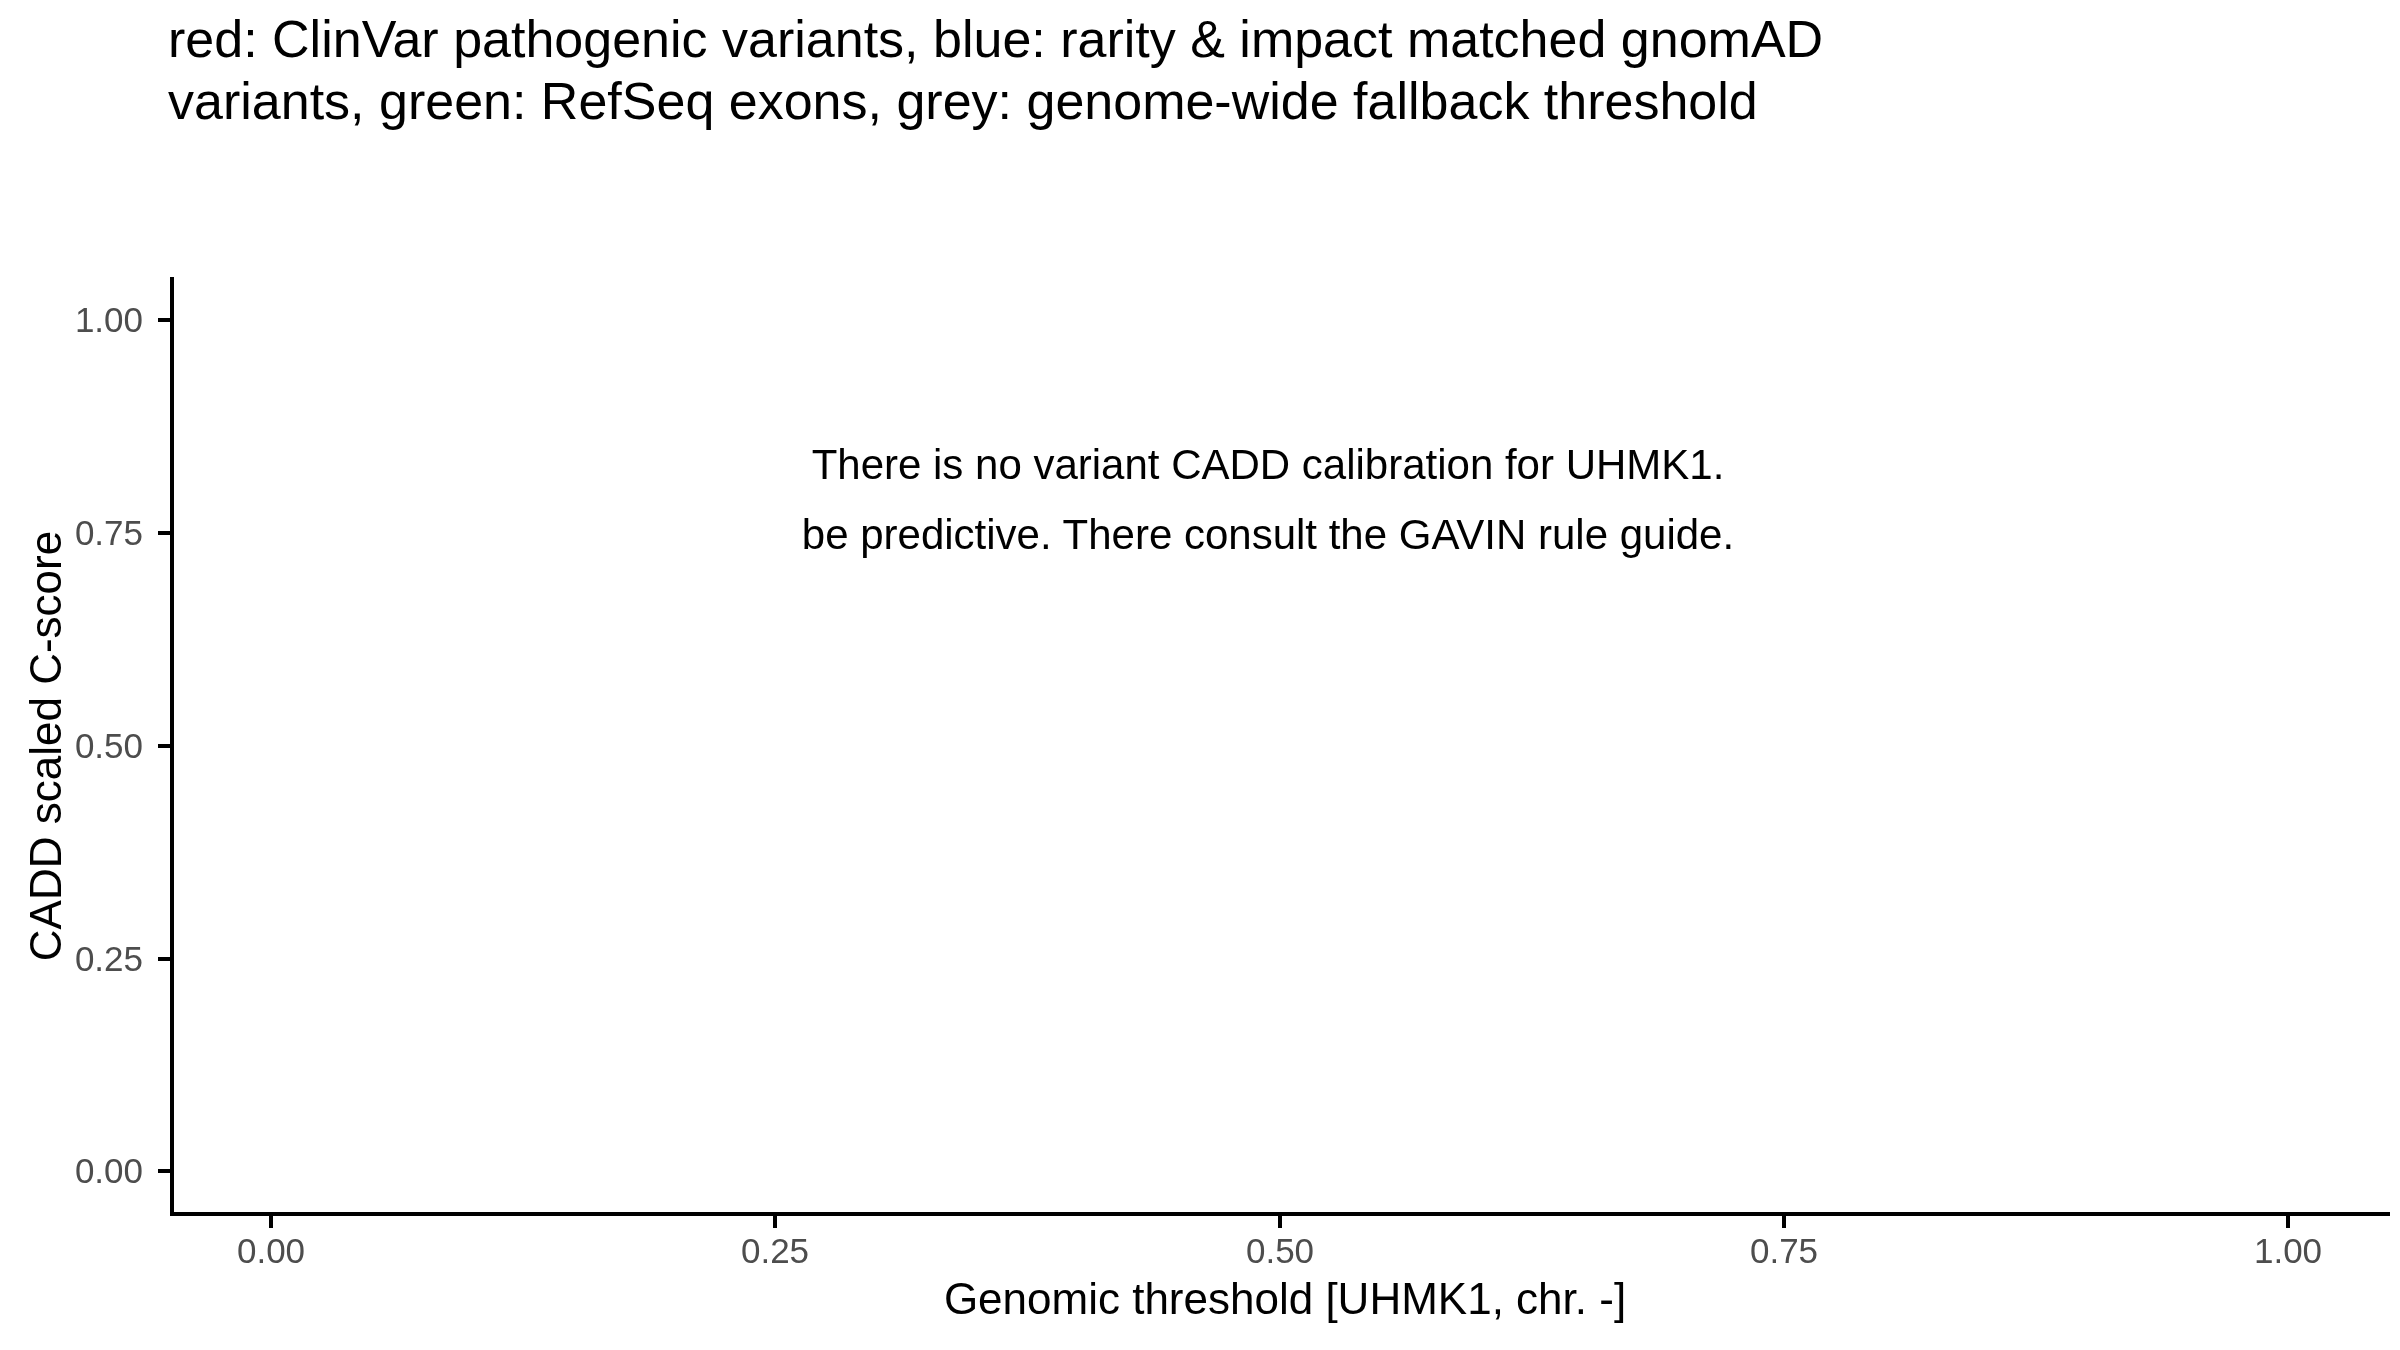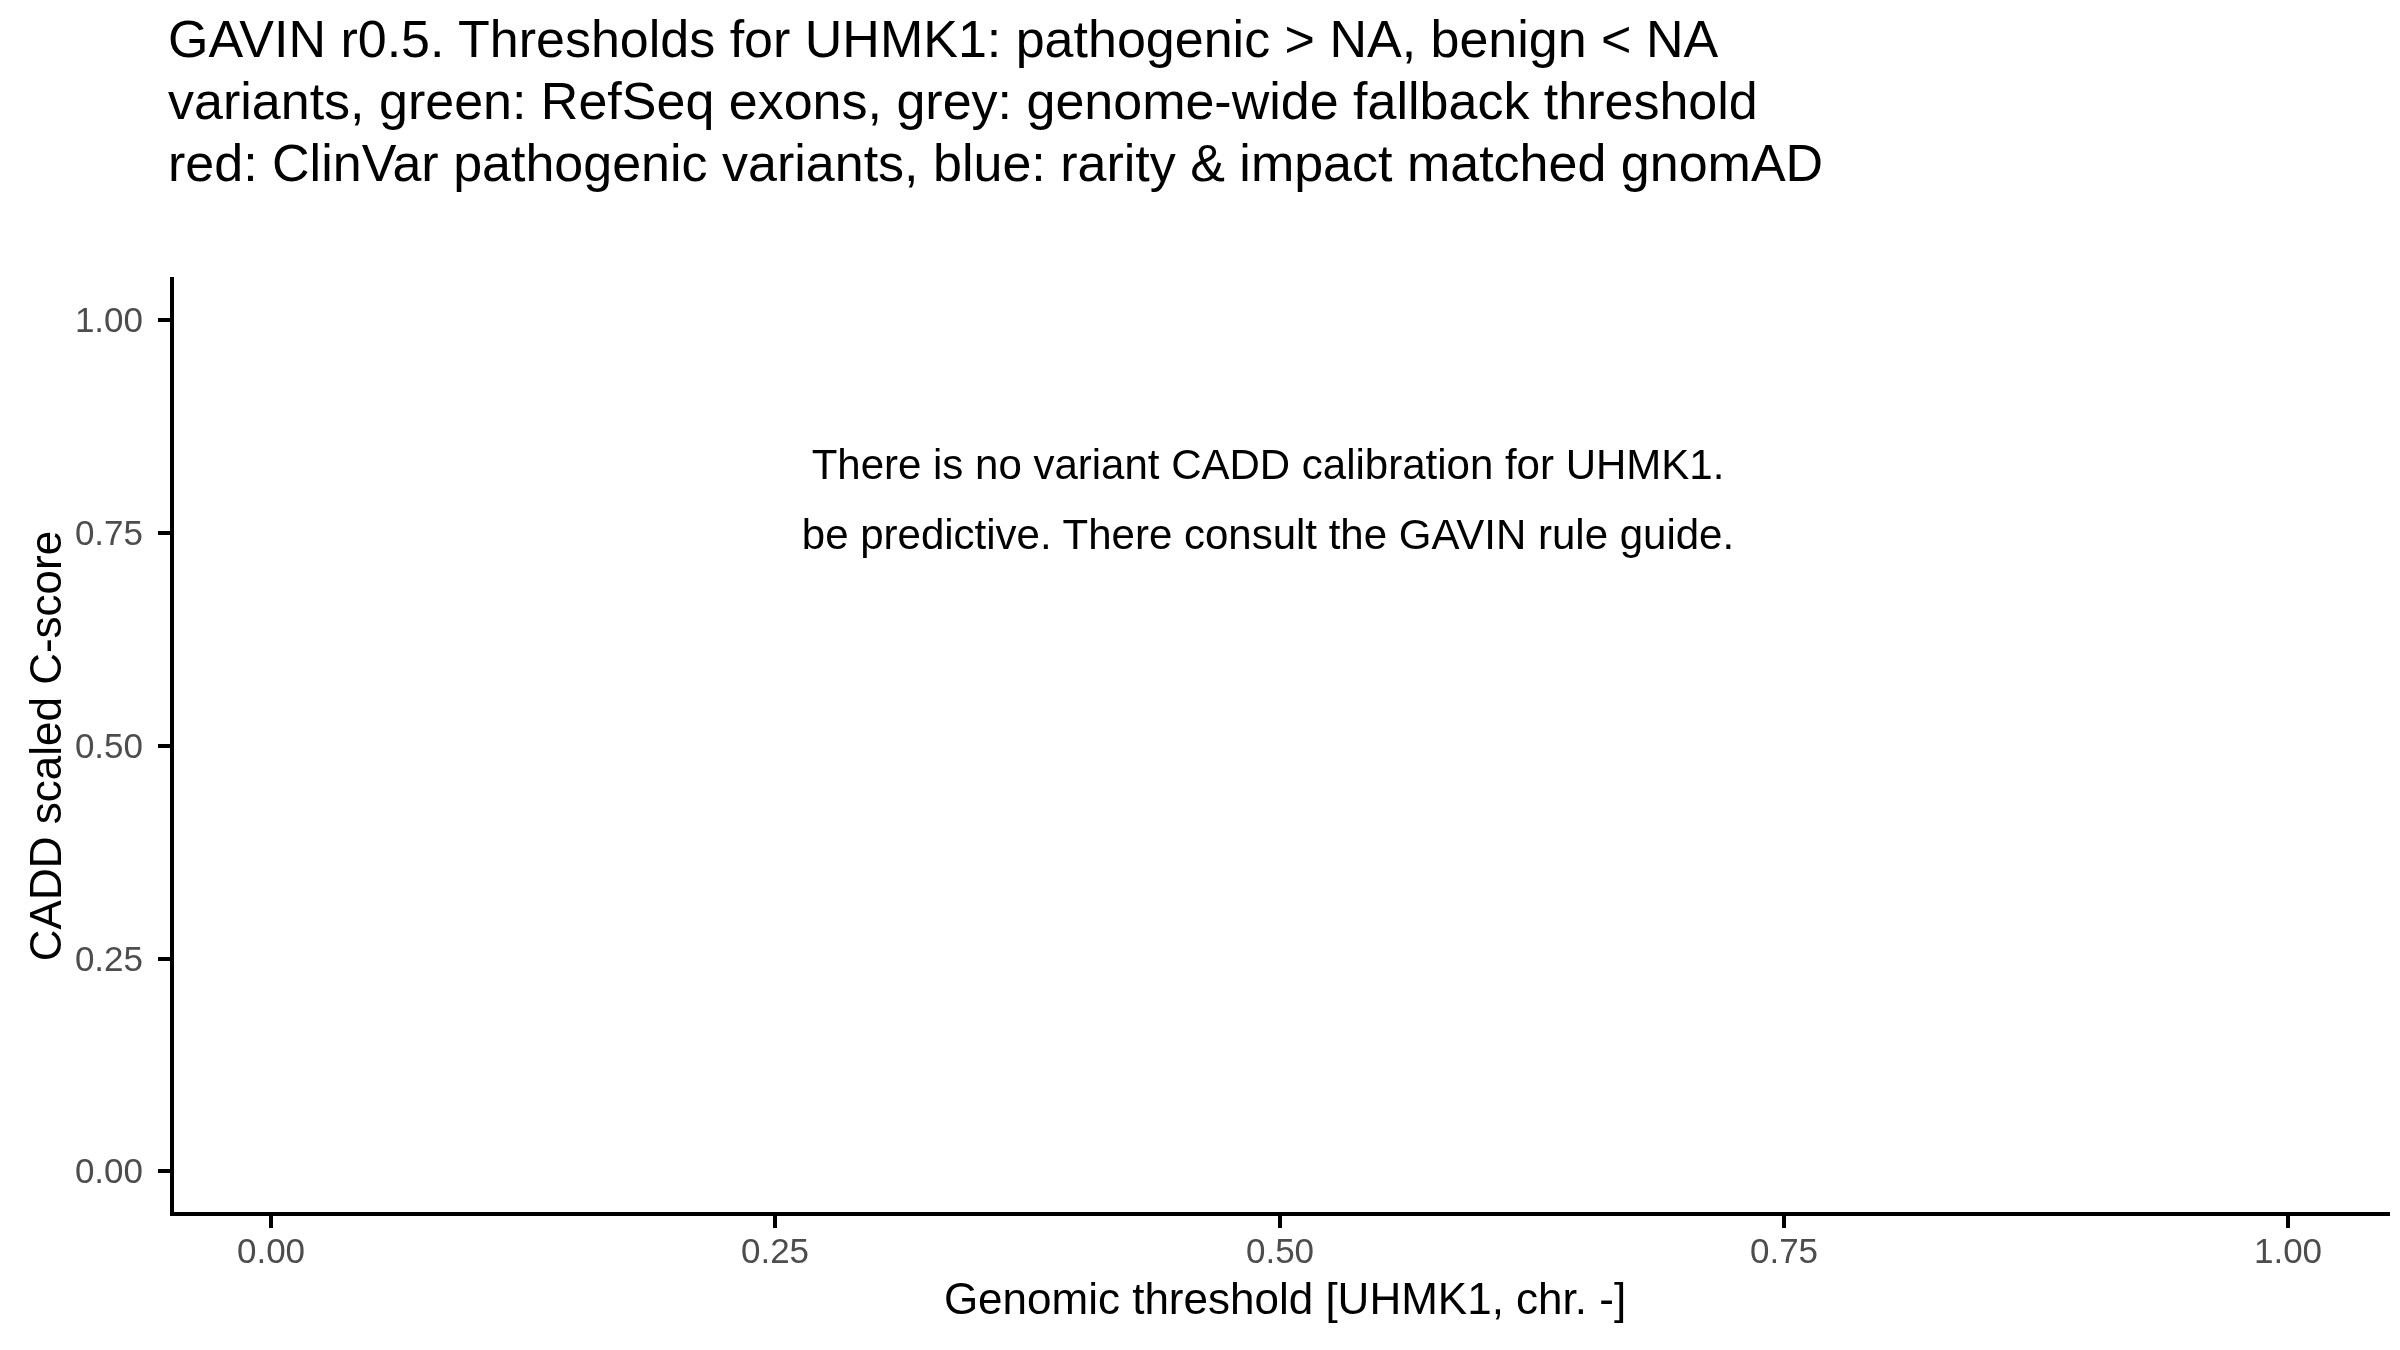--- a/index.html
+++ b/index.html
@@ -82,23 +82,22 @@
     line-height: 70px;
     color: #000000;
   }
 </style>
 </head>
 <body>
 
 <div class="figure">
 
   <div class="plot-title">
-    <div>GAVIN r0.5. Thresholds for UHMK1: pathogenic &gt; NA, benign &lt; NA</div>
+    <div>red: ClinVar pathogenic variants, blue: rarity &amp; impact matched gnomAD</div>
     <div>variants, green: RefSeq exons, grey: genome-wide fallback threshold</div>
-    <div>red: ClinVar pathogenic variants, blue: rarity &amp; impact matched gnomAD</div>
   </div>
 
   <div class="y-axis-title">CADD scaled C-score</div>
 
   <div class="x-axis-title">Genomic threshold [UHMK1, chr. -]</div>
 
   <div class="axis-line-y"></div>
   <div class="axis-line-x"></div>
 
   <div class="ytick-mark" style="top:318px;"></div>

